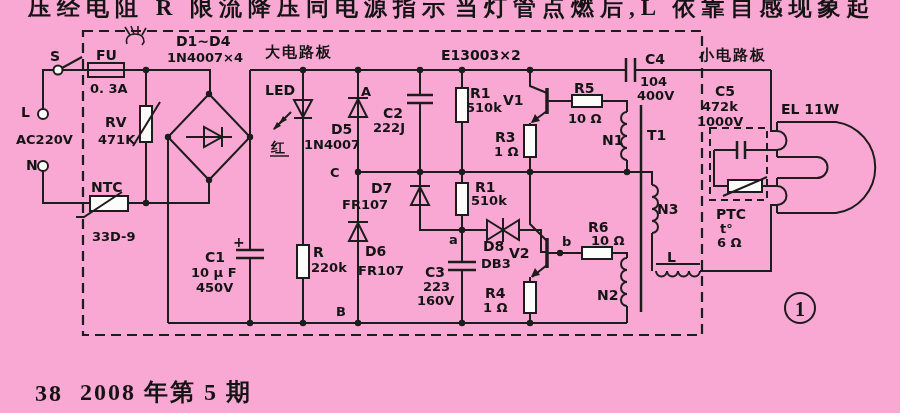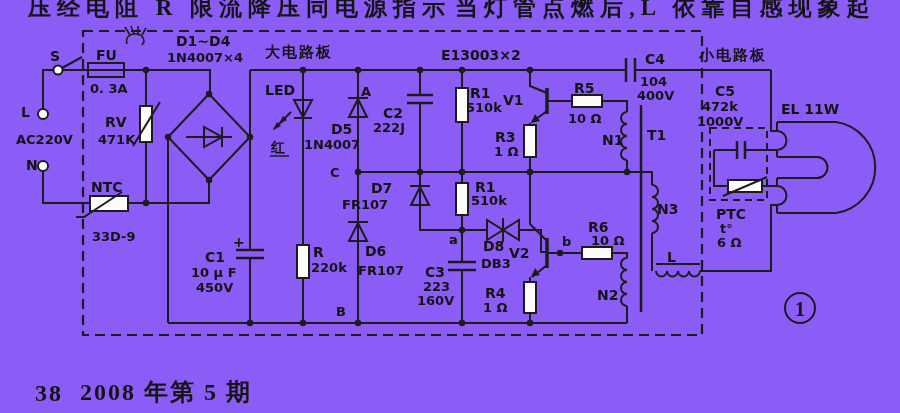--- a/index.html
+++ b/index.html
@@ -1,16 +1,16 @@
 <!DOCTYPE html>
 <html><head>
 <meta charset="utf-8">
 <style>
   html,body{margin:0;padding:0;background:#e8e8e8;}
-  .page{width:900px;height:413px;background:#8b5cf6;position:relative;overflow:hidden;
+  .page{width:900px;height:413px;background:#f9a8d4;position:relative;overflow:hidden;
         font-family:"DejaVu Sans","Liberation Sans",sans-serif;}
   svg{display:block;}
   text{fill:#141414;}
   .lbl{font-family:"DejaVu Sans","Liberation Sans",sans-serif;font-size:13px;font-weight:600;}
   .lbl-b{font-family:"DejaVu Sans","Liberation Sans",sans-serif;font-size:14px;font-weight:700;}
   .cjk{font-family:"Liberation Serif","DejaVu Serif",serif;font-weight:700;}
   .hdr{font-size:23px;letter-spacing:6px;}
   .board{font-size:15px;letter-spacing:2px;}
   .ftr{font-size:24px;letter-spacing:2px;}
   .node-l{font-size:13px;font-weight:700;}

